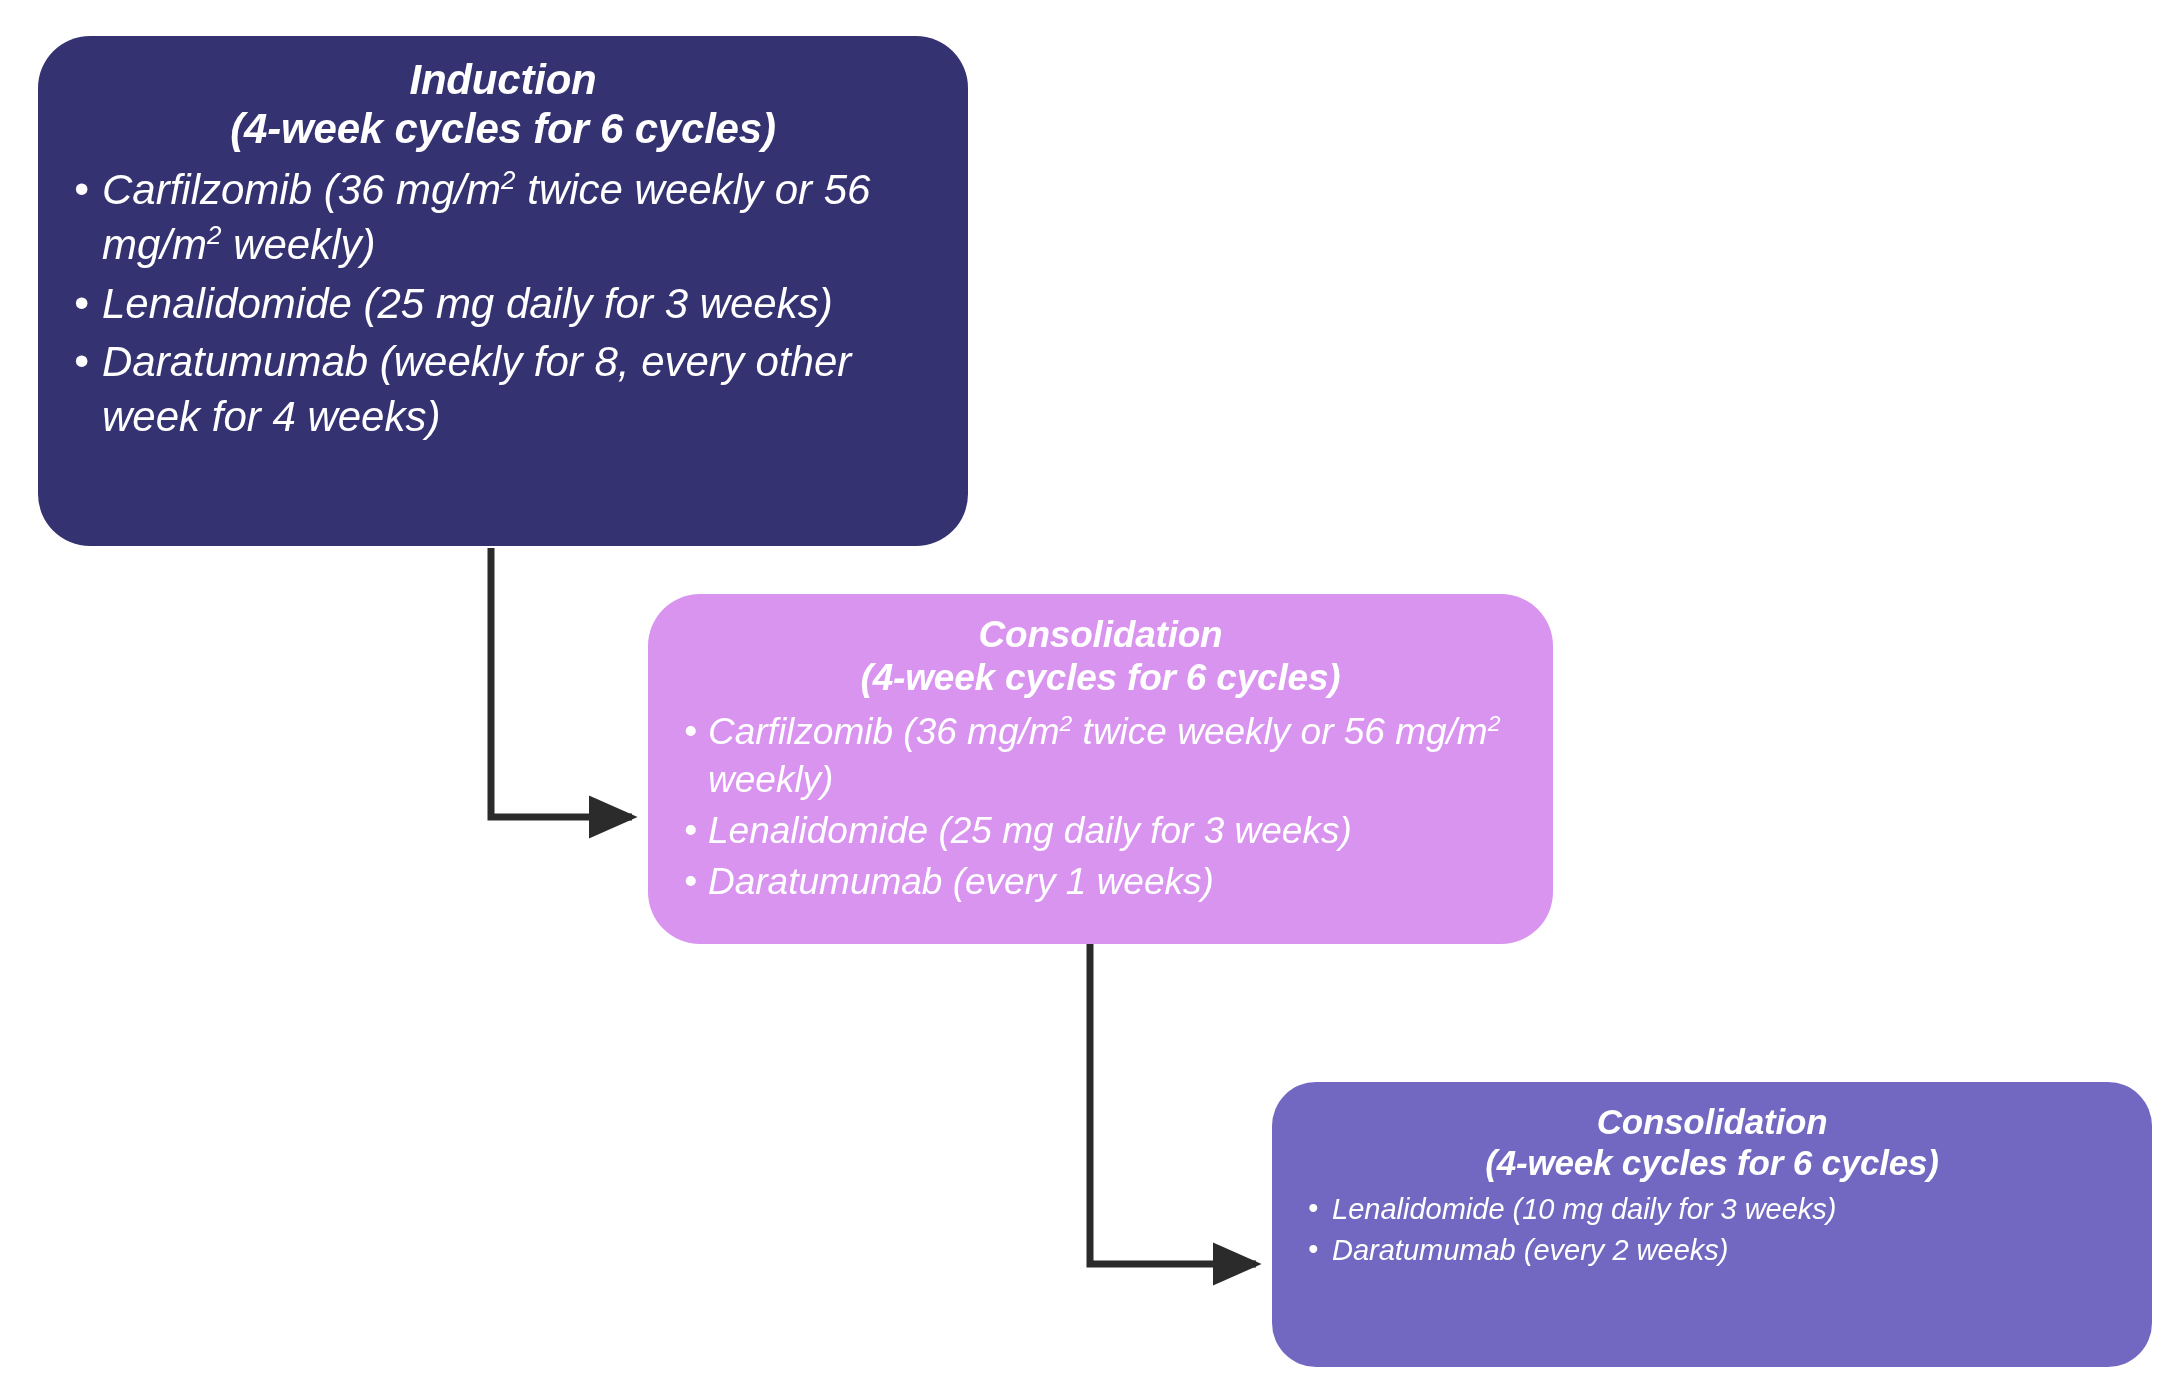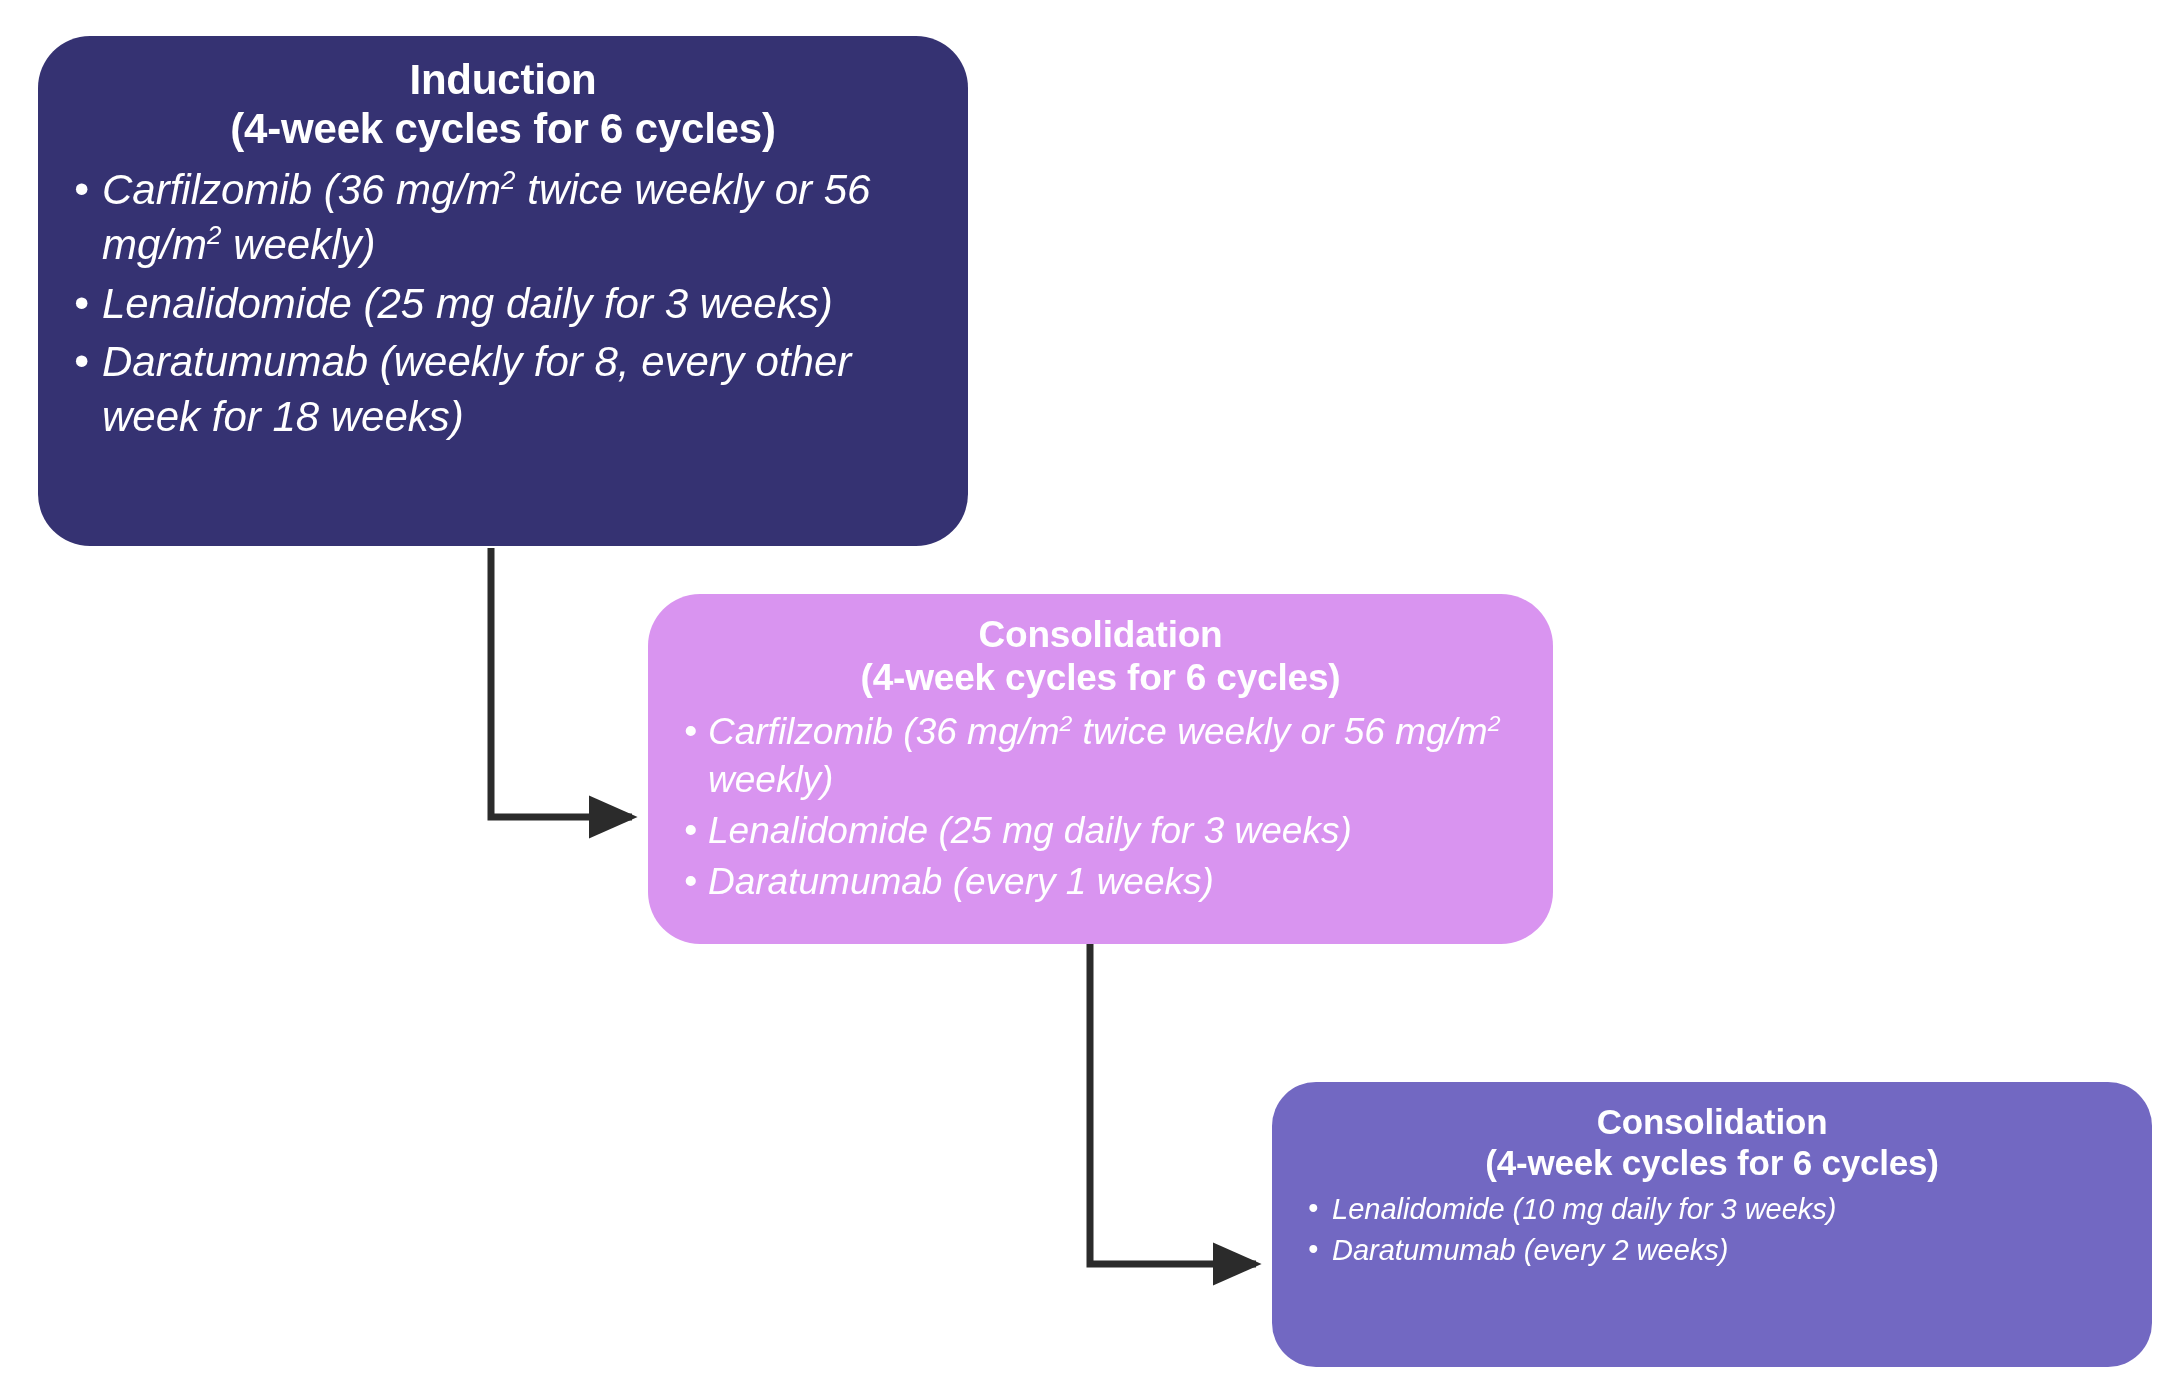--- a/index.html
+++ b/index.html
@@ -62,20 +62,21 @@
   .node-consolidation-1 { height: 350px; }
 
   .node-title {
     text-align: center;
     font-weight: bold;
     line-height: 1.16;
     letter-spacing: -0.2px;
   }
   .node-title .line {
     display: block;
+    font-style: italic;
   }
 
   .bullets {
     list-style: none;
     margin: 4px 0 0 0;
     padding: 0;
   }
   .bullets li {
     position: relative;
     padding-left: 38px;
@@ -136,21 +137,21 @@
   </svg>
 
   <div class="node node-induction" style="background: rgb(53, 50, 114); color: rgb(255, 255, 255);">
     <div class="node-title">
       <span class="line">Induction</span>
       <span class="line">(4-week cycles for 6 cycles)</span>
     </div>
     <ul class="bullets">
       <li><span>Carfilzomib (36 mg/m</span><sup>2</sup><span> twice weekly or 56 mg/m</span><sup>2</sup><span> weekly)</span></li>
       <li><span>Lenalidomide (25 mg daily for 3 weeks)</span></li>
-      <li><span>Daratumumab (weekly for 8, every other week for 18 weeks)</span></li>
+      <li><span>Daratumumab (weekly for 8, every other week for 4 weeks)</span></li>
     </ul>
   </div>
 
   <div class="node node-consolidation-1" style="background: rgb(217, 148, 240); color: rgb(255, 255, 255);">
     <div class="node-title">
       <span class="line">Consolidation</span>
       <span class="line">(4-week cycles for 6 cycles)</span>
     </div>
     <ul class="bullets">
       <li><span>Carfilzomib (36 mg/m</span><sup>2</sup><span> twice weekly or 56 mg/m</span><sup>2</sup><span> weekly)</span></li>

